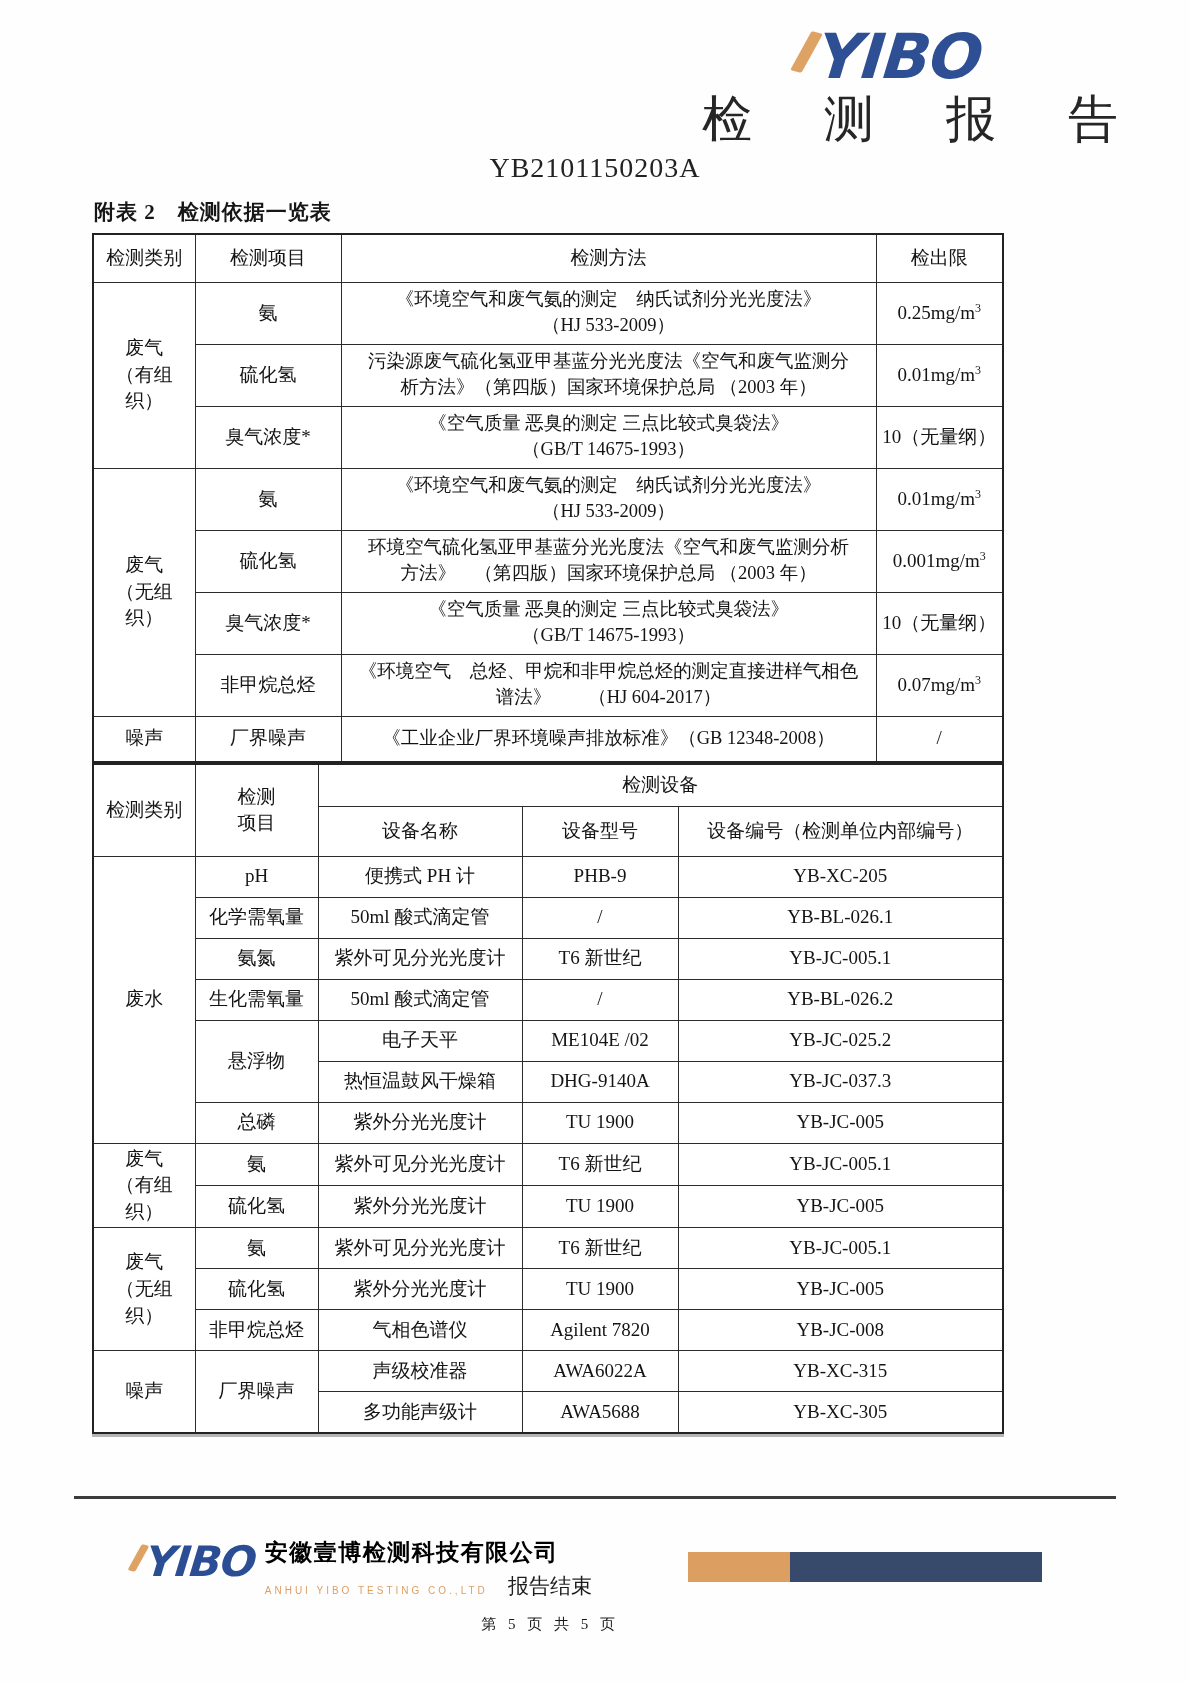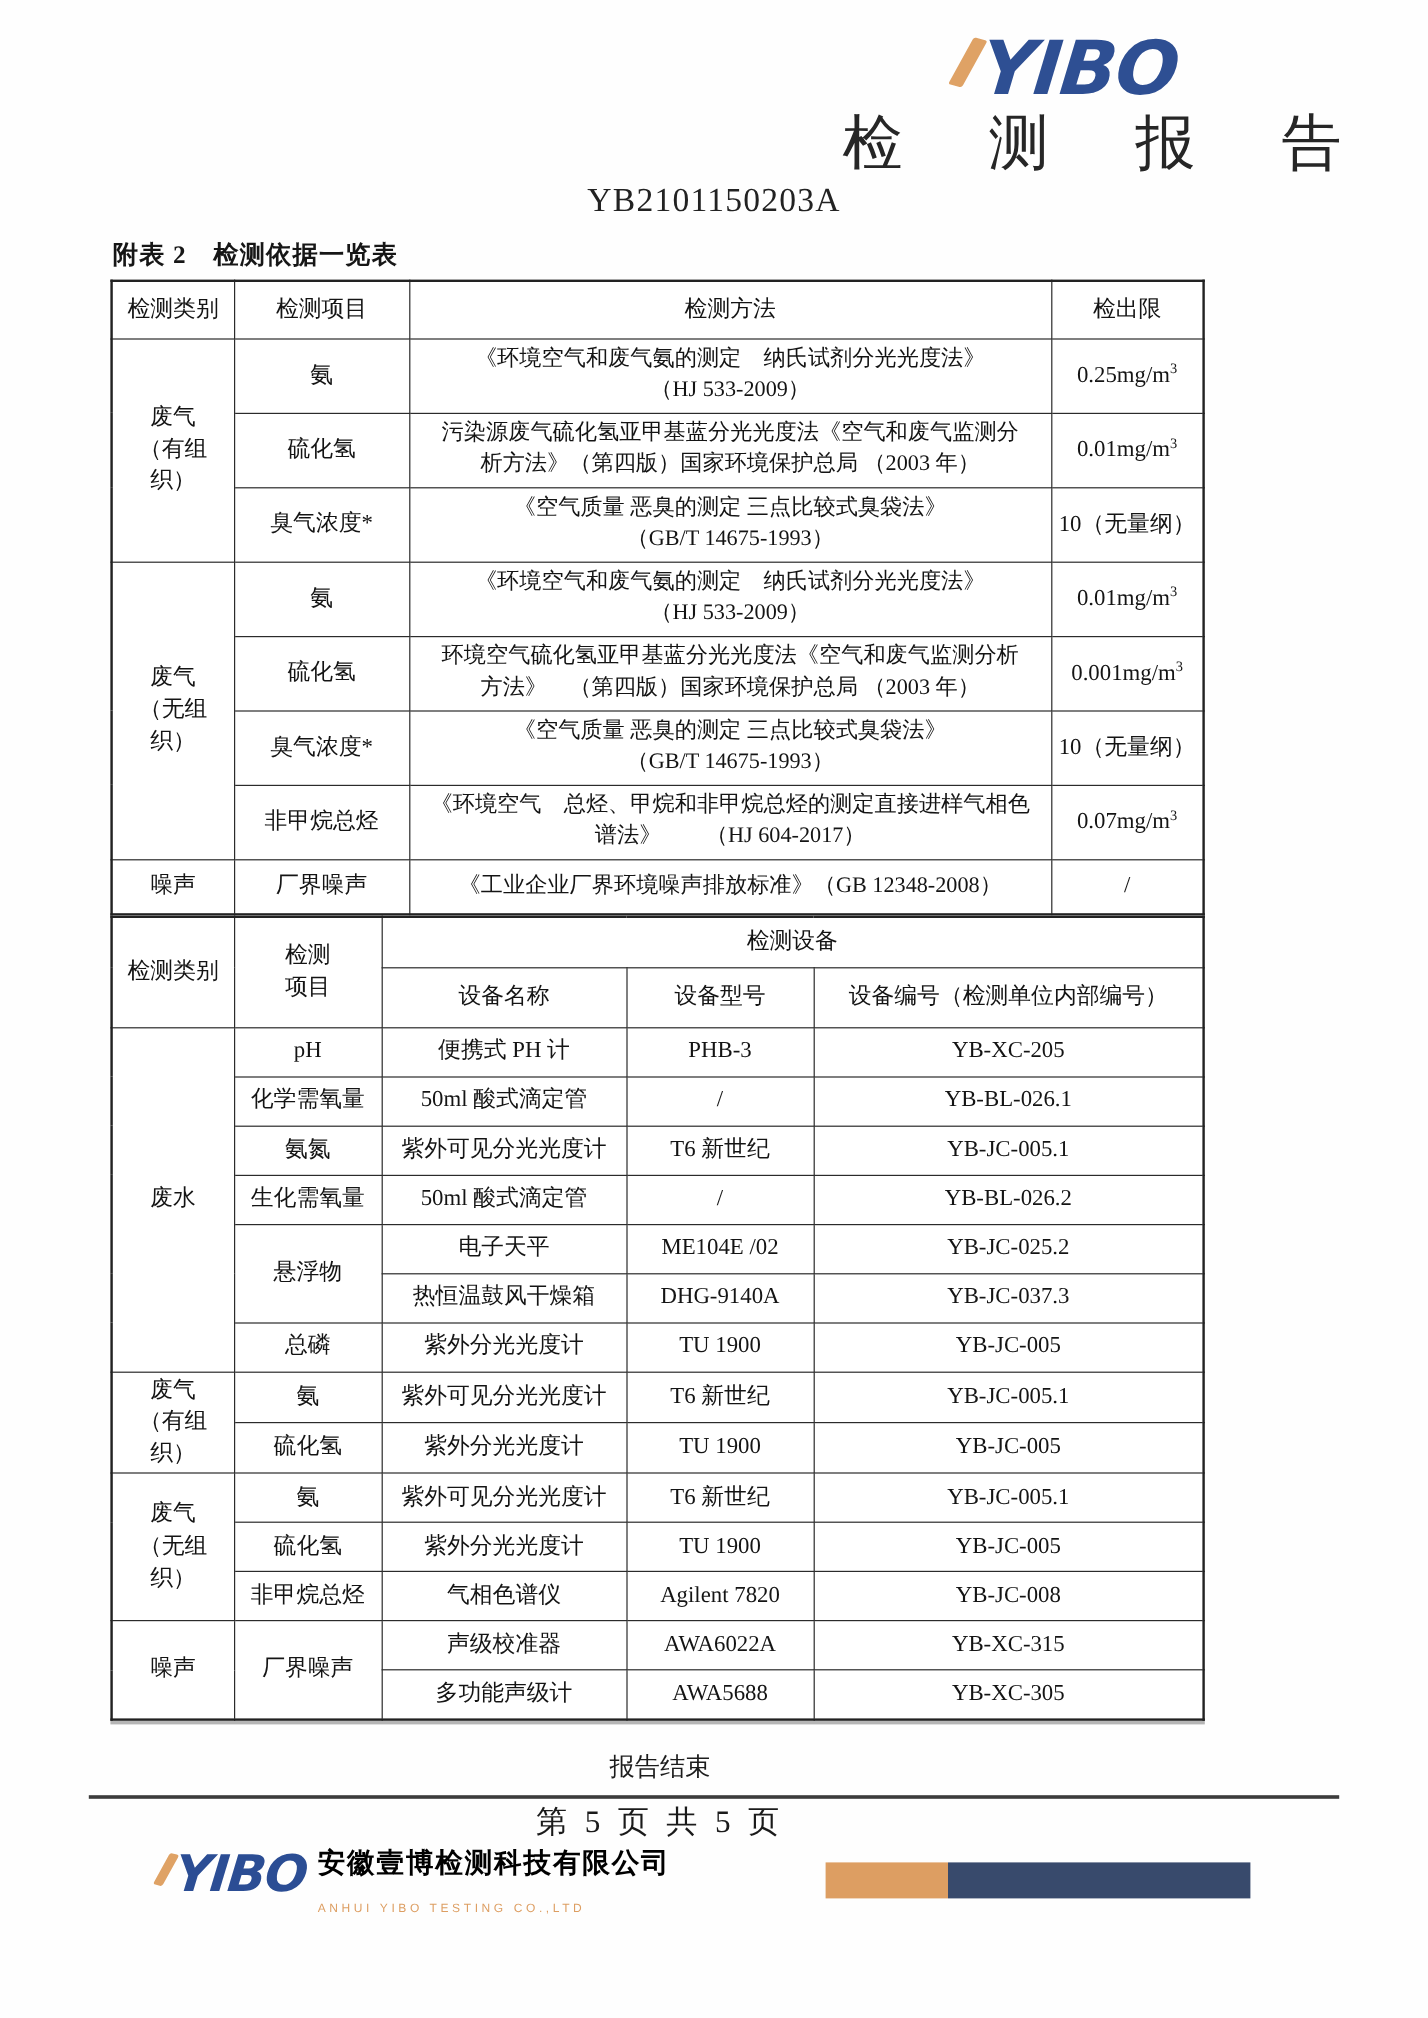--- a/index.html
+++ b/index.html
@@ -81,25 +81,25 @@
 
   .method div { white-space:nowrap; font-size:18.5px; }
   td sup { font-size:12px; }
 
   
   .footer-rule {
     position:absolute; top:1496px; left:74px; width:1042px;
     border-top:3px solid #3c3c3c;
   }
   .footer-center {
-    position:absolute; top:1458px; left:0; width:1100px;
+    position:absolute; top:1572px; left:0; width:1100px;
     text-align:center;
   }
   .footer-center .end   { font-size:21px; color:#1c1c1c; }
-  .footer-center .pageno{ font-size:26px; margin-top:15px; letter-spacing:4px; font-weight:500; }
+  .footer-center .pageno{ font-size:15px; margin-top:15px; letter-spacing:4px; font-weight:500; }
 
   .footer-logo {
     position:absolute; top:1537px; left:146px;
     display:flex; align-items:flex-start; gap:9px;
   }
   .footer-logo .yibo {
     position:relative;
     font-family:"DejaVu Sans", sans-serif;
     font-style:italic; font-weight:bold;
     font-size:42px; line-height:1;
@@ -264,21 +264,21 @@
         <th>设备型号</th>
         <th>设备编号（检测单位内部编号）</th>
       </tr>
 
       <tr>
         <td rowspan="7">
           <div>废水</div>
         </td>
         <td>pH</td>
         <td>便携式 PH 计</td>
-        <td>PHB-3</td>
+        <td>PHB-9</td>
         <td>YB-XC-205</td>
       </tr>
       <tr>
         <td>化学需氧量</td>
         <td>50ml 酸式滴定管</td>
         <td>/</td>
         <td>YB-BL-026.1</td>
       </tr>
       <tr>
         <td>氨氮</td>

